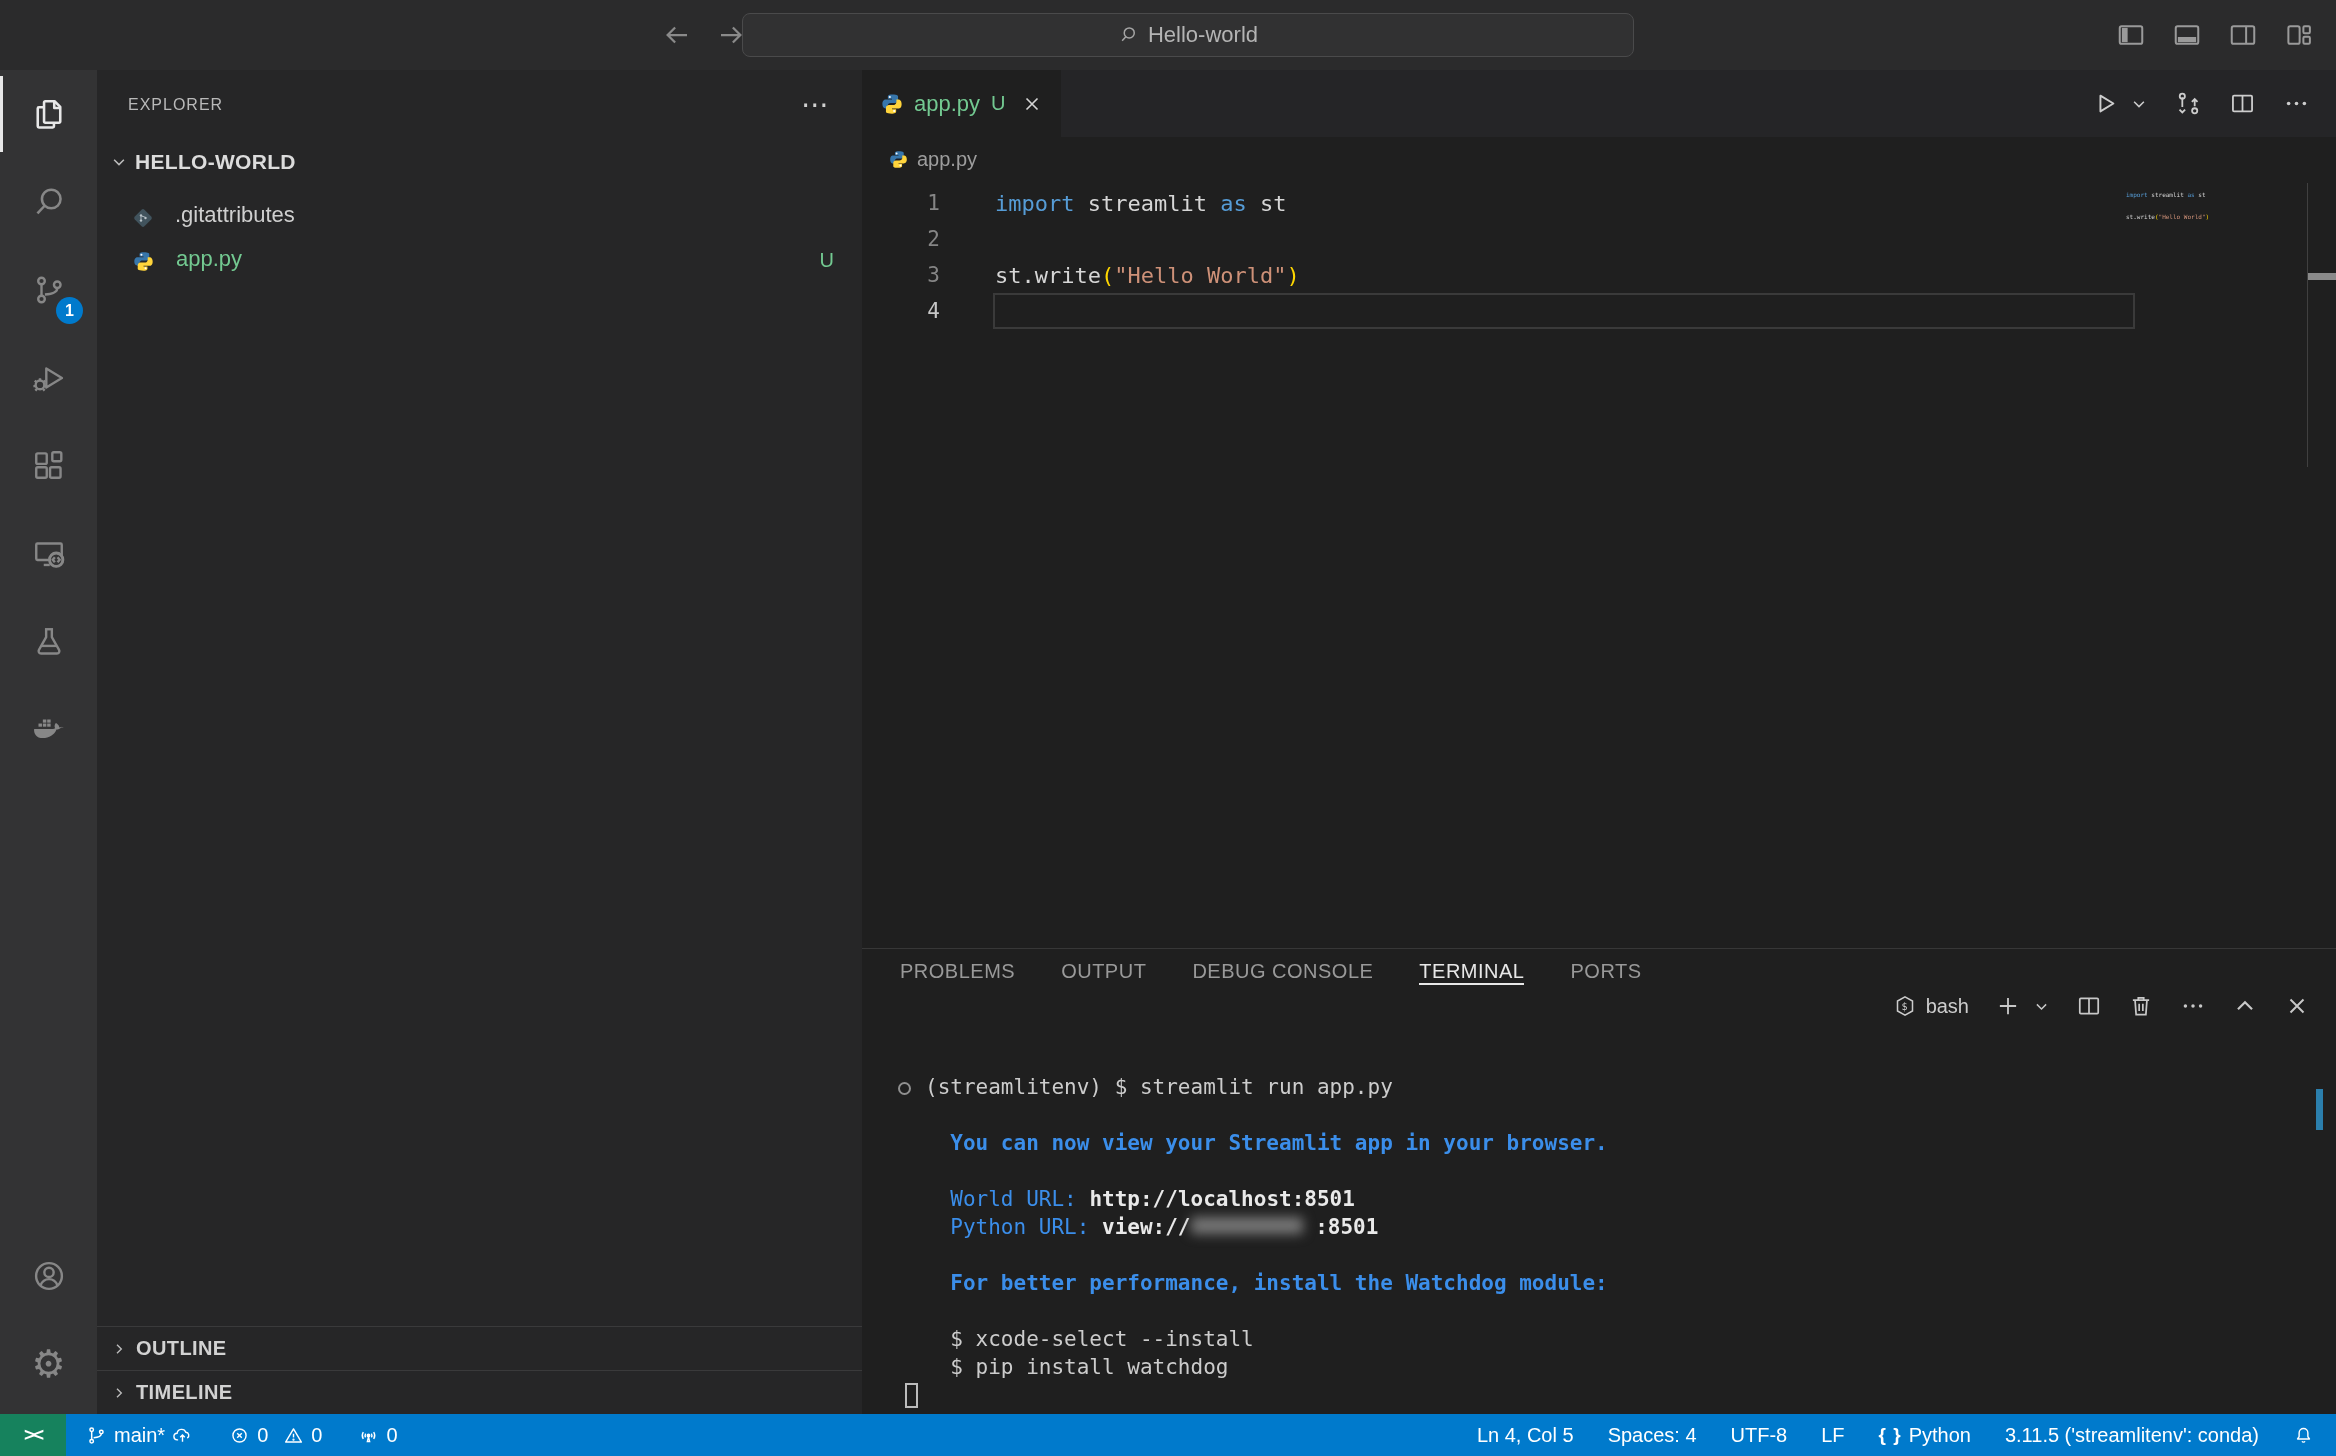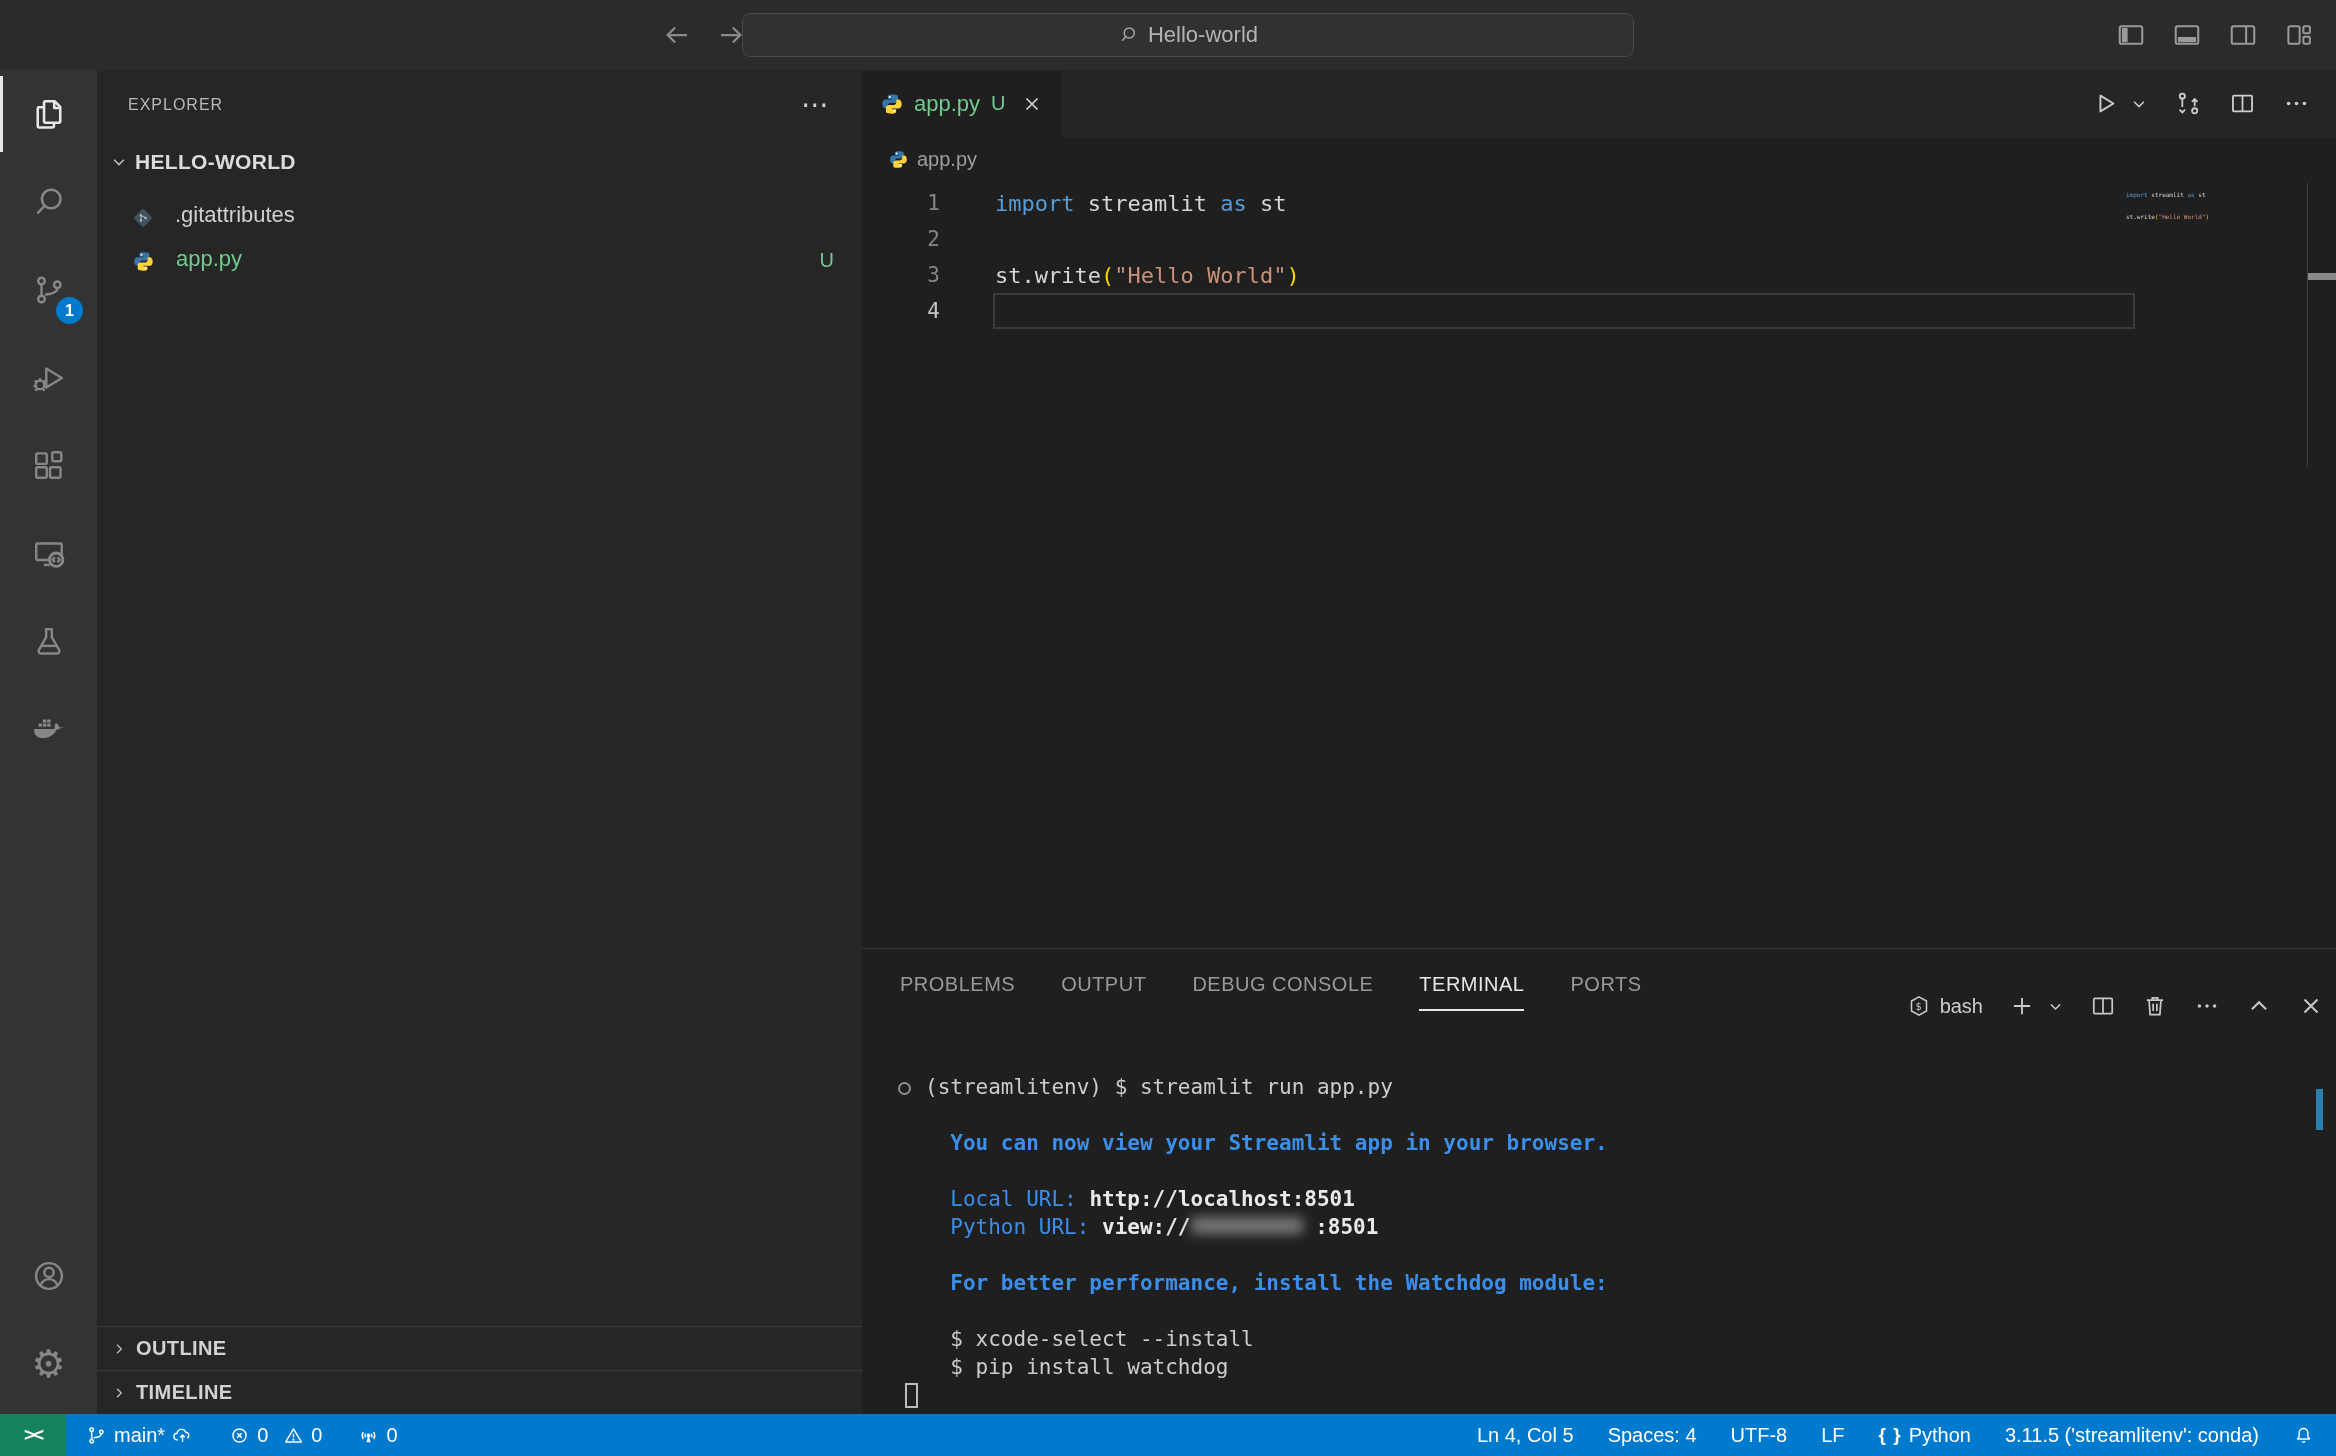--- a/index.html
+++ b/index.html
@@ -66,21 +66,21 @@
   .code-row .ctext { margin-left:55px; white-space:pre; }
   .tk-kw { color:#569cd6; } .tk-fg { color:#d6d6d6; } .tk-bracket { color:#ffd700; } .tk-str { color:#ce9178; }
   .current-line { position:absolute; left:131px; right:201px; top:112px; height:36px; border:2px solid #3a3a3a; }
   .minimap { position:absolute; top:8px; right:40px; width:170px; font-family:"DejaVu Sans Mono",monospace;
     font-size:6px; line-height:11px; white-space:pre; }
   .ov-border { position:absolute; right:28px; top:2px; height:284px; border-left:1px solid #404040; }
   .ov-cursor { position:absolute; right:0; top:92px; width:28px; height:7px; background:#8a8a8a; }
 
   
   .panel { height:466px; border-top:1px solid #373737; display:flex; flex-direction:column; background:#1f1f1f; }
-  .panel-header { height:70px; display:flex; align-items:flex-end; padding:0 12px 0 38px; }
+  .panel-header { height:70px; display:flex; align-items:flex-start; padding:0 26px 0 38px;flex-direction:column; }
   .ptabs { display:flex; gap:46px; height:100%; }
   .ptab { position:relative; display:flex; align-items:center; font-size:20px; letter-spacing:.5px; color:#999999; cursor:pointer; }
   .ptab.active { color:#e7e7e7; }
   .ptab.active::after { content:""; position:absolute; left:0; right:0; bottom:8px; height:2px; background:#e7e7e7; }
   .panel-actions { margin-left:auto; display:flex; align-items:center; gap:26px; color:#c8c8c8; }
   .panel-actions .ico { width:26px; height:26px; }
   .panel-actions .ico.sm { width:17px; height:17px; margin-left:-14px; }
   .shell-chip { display:flex; align-items:center; gap:9px; font-size:20px; color:#cccccc; }
 
   .terminal-body { position:relative; flex:1; font-family:"DejaVu Sans Mono","Liberation Mono",monospace;
@@ -393,21 +393,21 @@
             </svg>
         </div>
       </div>
       <div class="terminal-body">
         <div class="cmd-decoration"></div>
         <div id="terminal-lines">
             <div class="trow"><span class="t-fg">(streamlitenv) $ streamlit run app.py</span></div>
             <div class="trow">&nbsp;</div>
             <div class="trow"><span class="t-info">  You can now view your Streamlit app in your browser.</span></div>
             <div class="trow">&nbsp;</div>
-            <div class="trow"><span class="t-label">  Local URL: </span><span class="t-bold">http://localhost:8501</span></div>
+            <div class="trow"><span class="t-label">  World URL: </span><span class="t-bold">http://localhost:8501</span></div>
             <div class="trow"><span class="t-label">  Python URL: </span><span class="t-bold">view://</span><span class="t-redacted"></span><span class="t-bold"> :8501</span></div>
             <div class="trow">&nbsp;</div>
             <div class="trow"><span class="t-info">  For better performance, install the Watchdog module:</span></div>
             <div class="trow">&nbsp;</div>
             <div class="trow"><span class="t-fg">  $ xcode-select --install</span></div>
             <div class="trow"><span class="t-fg">  $ pip install watchdog</span></div>
           </div>
         <div class="term-cursor"></div>
         <div class="term-scroll"></div>
       </div>

